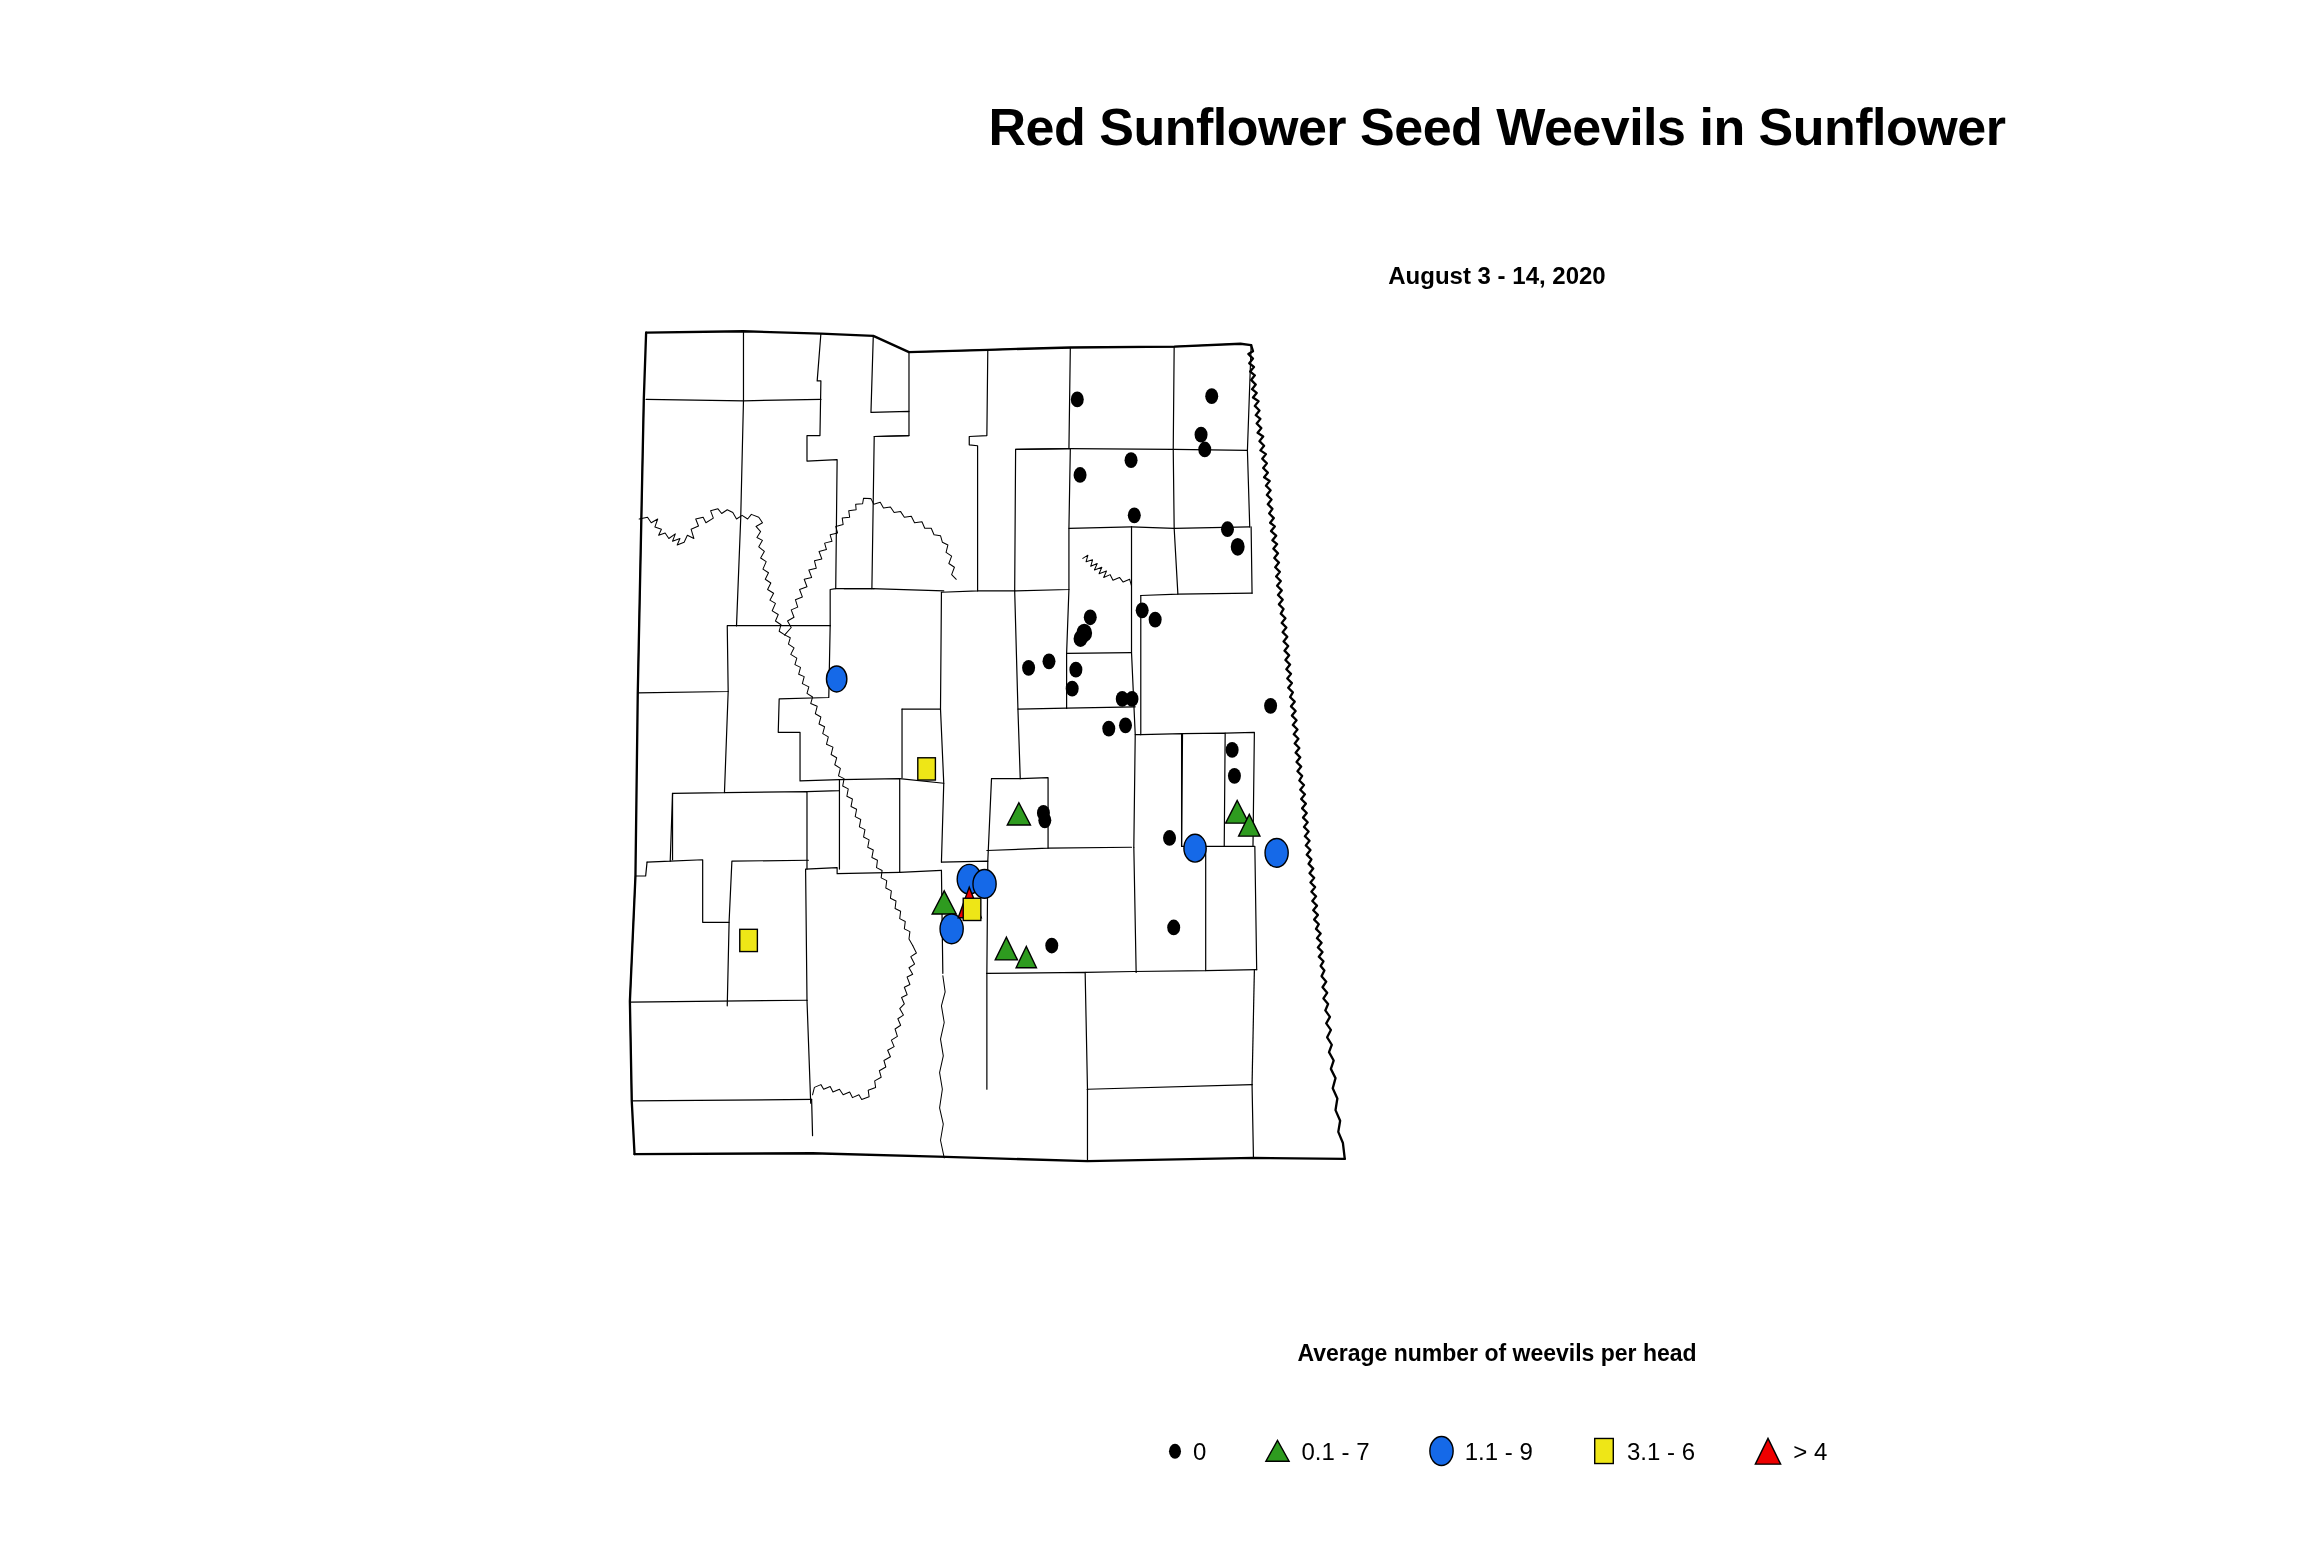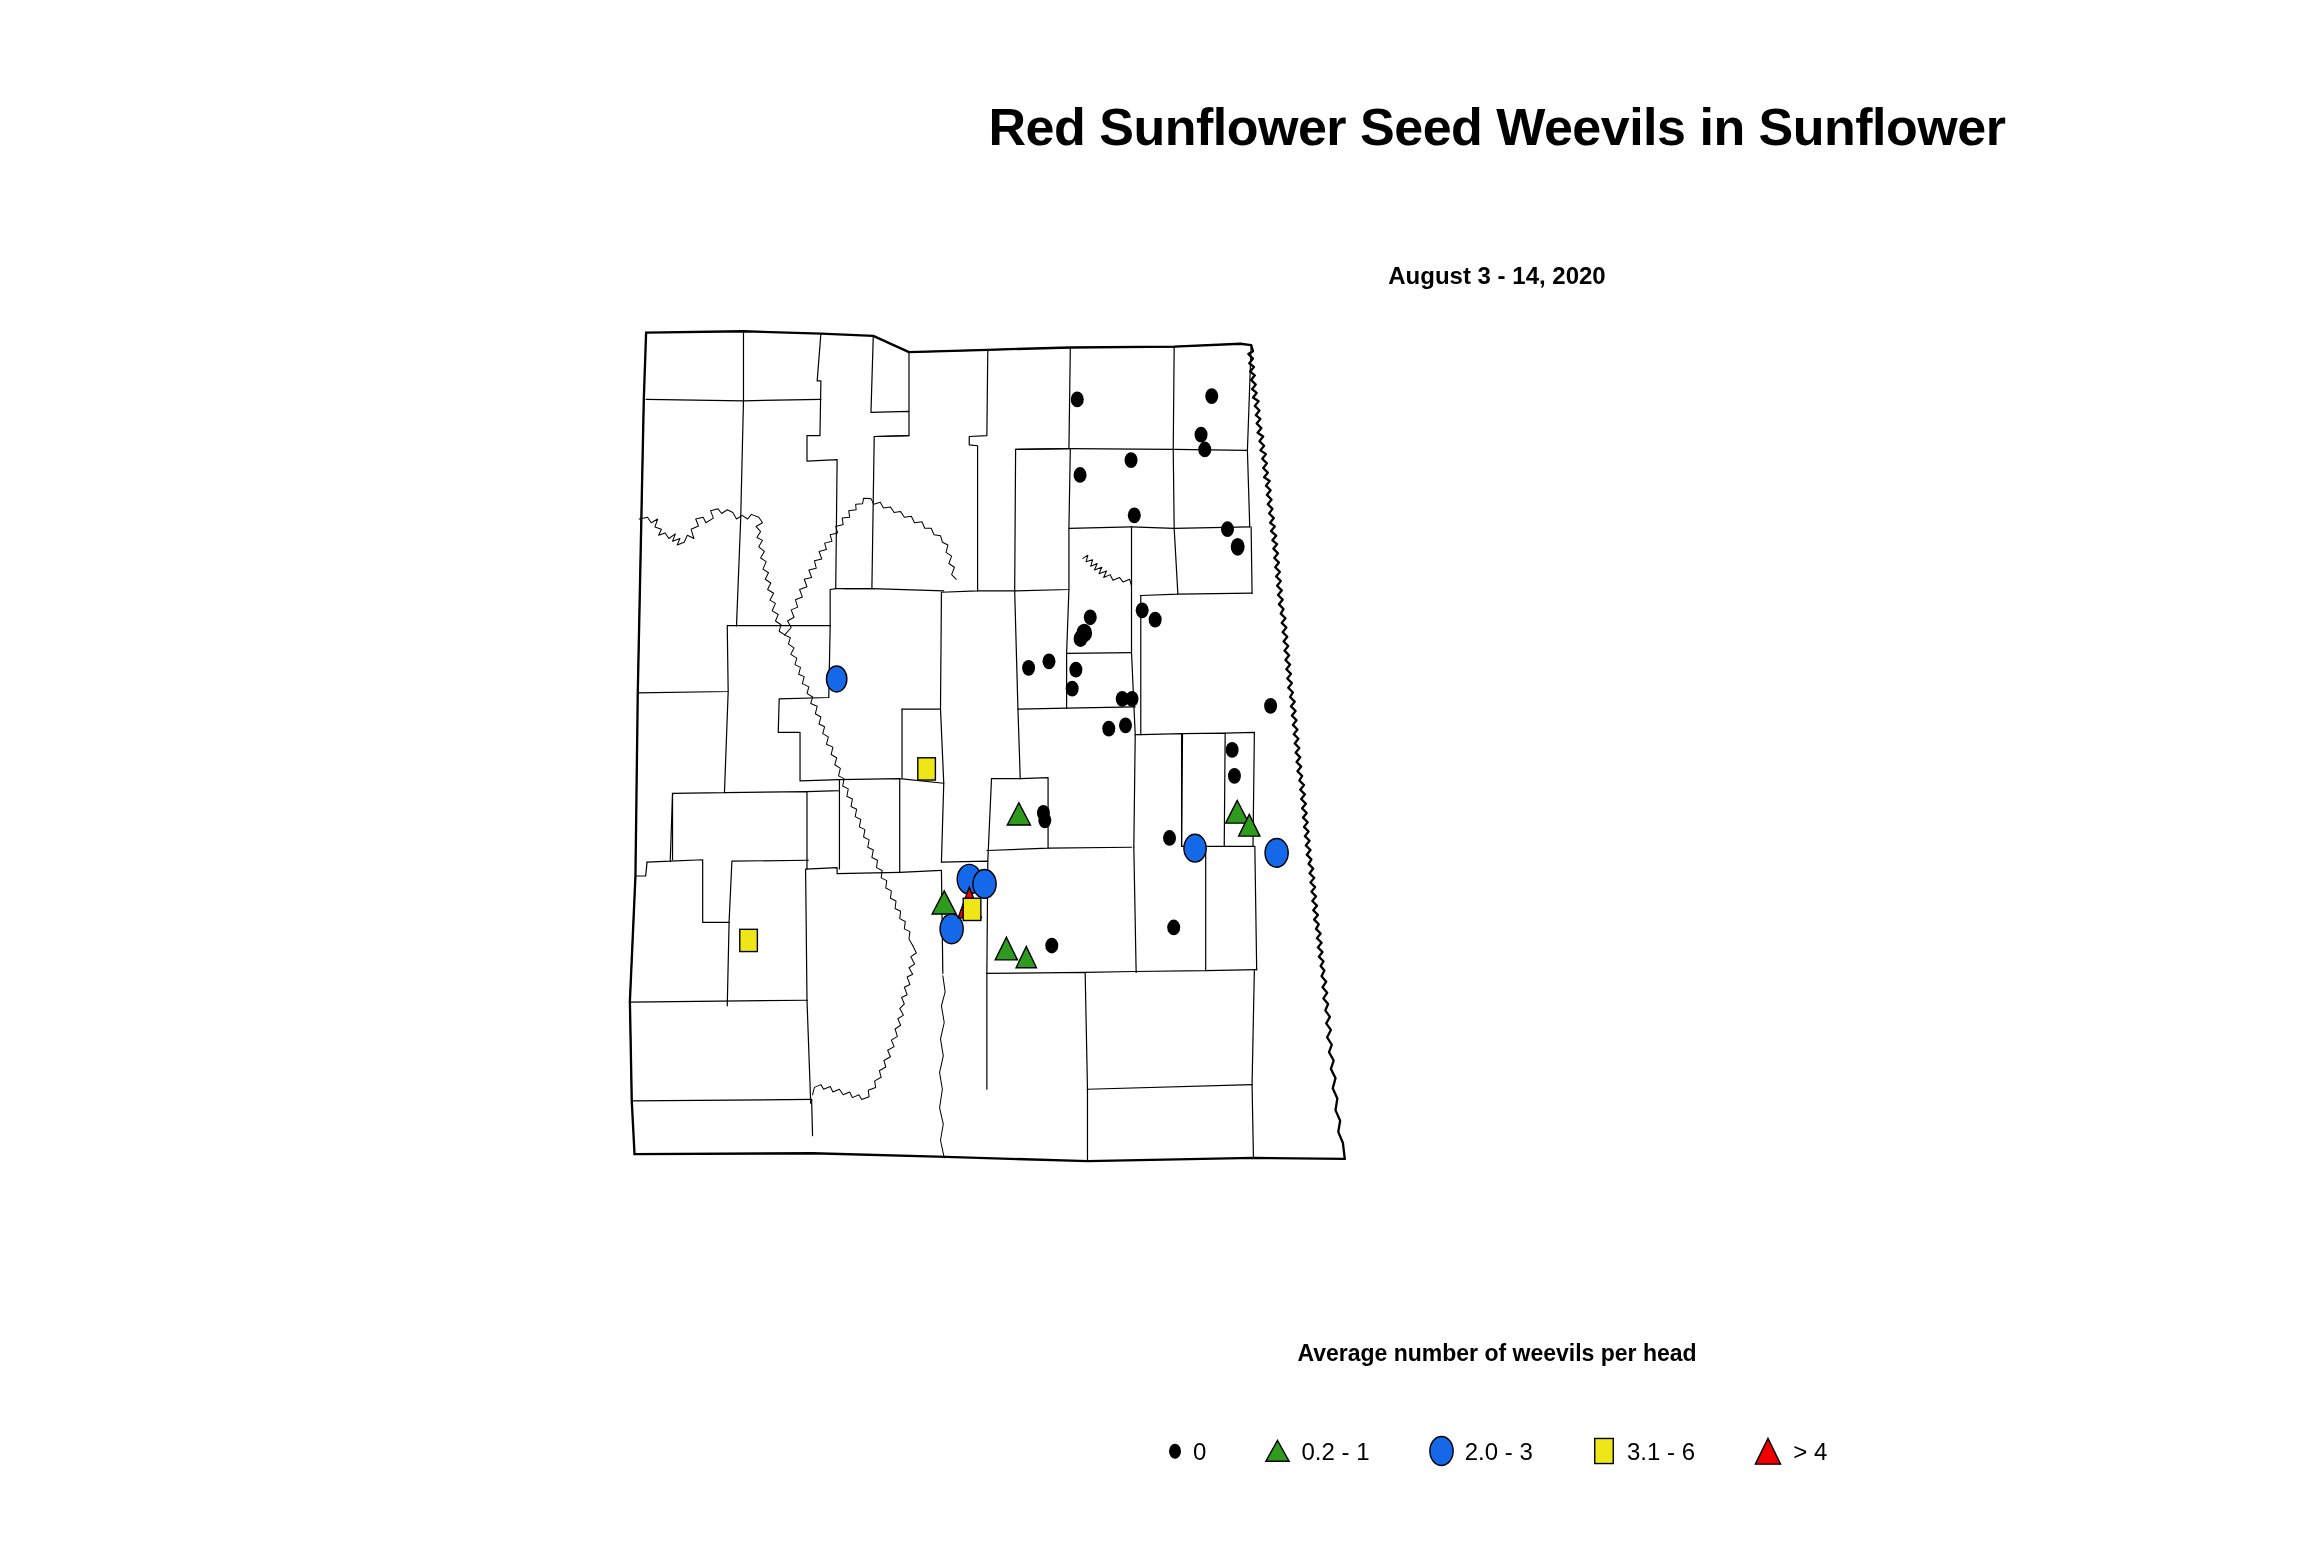--- a/index.html
+++ b/index.html
@@ -357,30 +357,30 @@
       </span>
       <span class="legend-label">0</span>
     </div>
 
     <div class="legend-item">
       <span class="legend-sym">
         <svg width="27" height="26" viewBox="0 0 58 56">
             <polygon points="29,5 4,50 54,50" fill="#2E9B1F" stroke="#000000" stroke-width="3"></polygon>
           </svg>
       </span>
-      <span class="legend-label">0.2 - 1</span>
+      <span class="legend-label">0.1 - 7</span>
     </div>
 
     <div class="legend-item">
       <span class="legend-sym">
         <svg width="27" height="32" viewBox="0 0 58 68">
             <ellipse cx="29" cy="34" rx="25" ry="31" fill="#1569E8" stroke="#000000" stroke-width="3"></ellipse>
           </svg>
       </span>
-      <span class="legend-label">2.0 - 3</span>
+      <span class="legend-label">1.1 - 9</span>
     </div>
 
     <div class="legend-item">
       <span class="legend-sym">
         <svg width="26" height="30" viewBox="0 0 56 64">
             <rect x="8" y="5" width="40" height="54" fill="#EEE617" stroke="#000000" stroke-width="3"></rect>
           </svg>
       </span>
       <span class="legend-label">3.1 - 6</span>
     </div>

